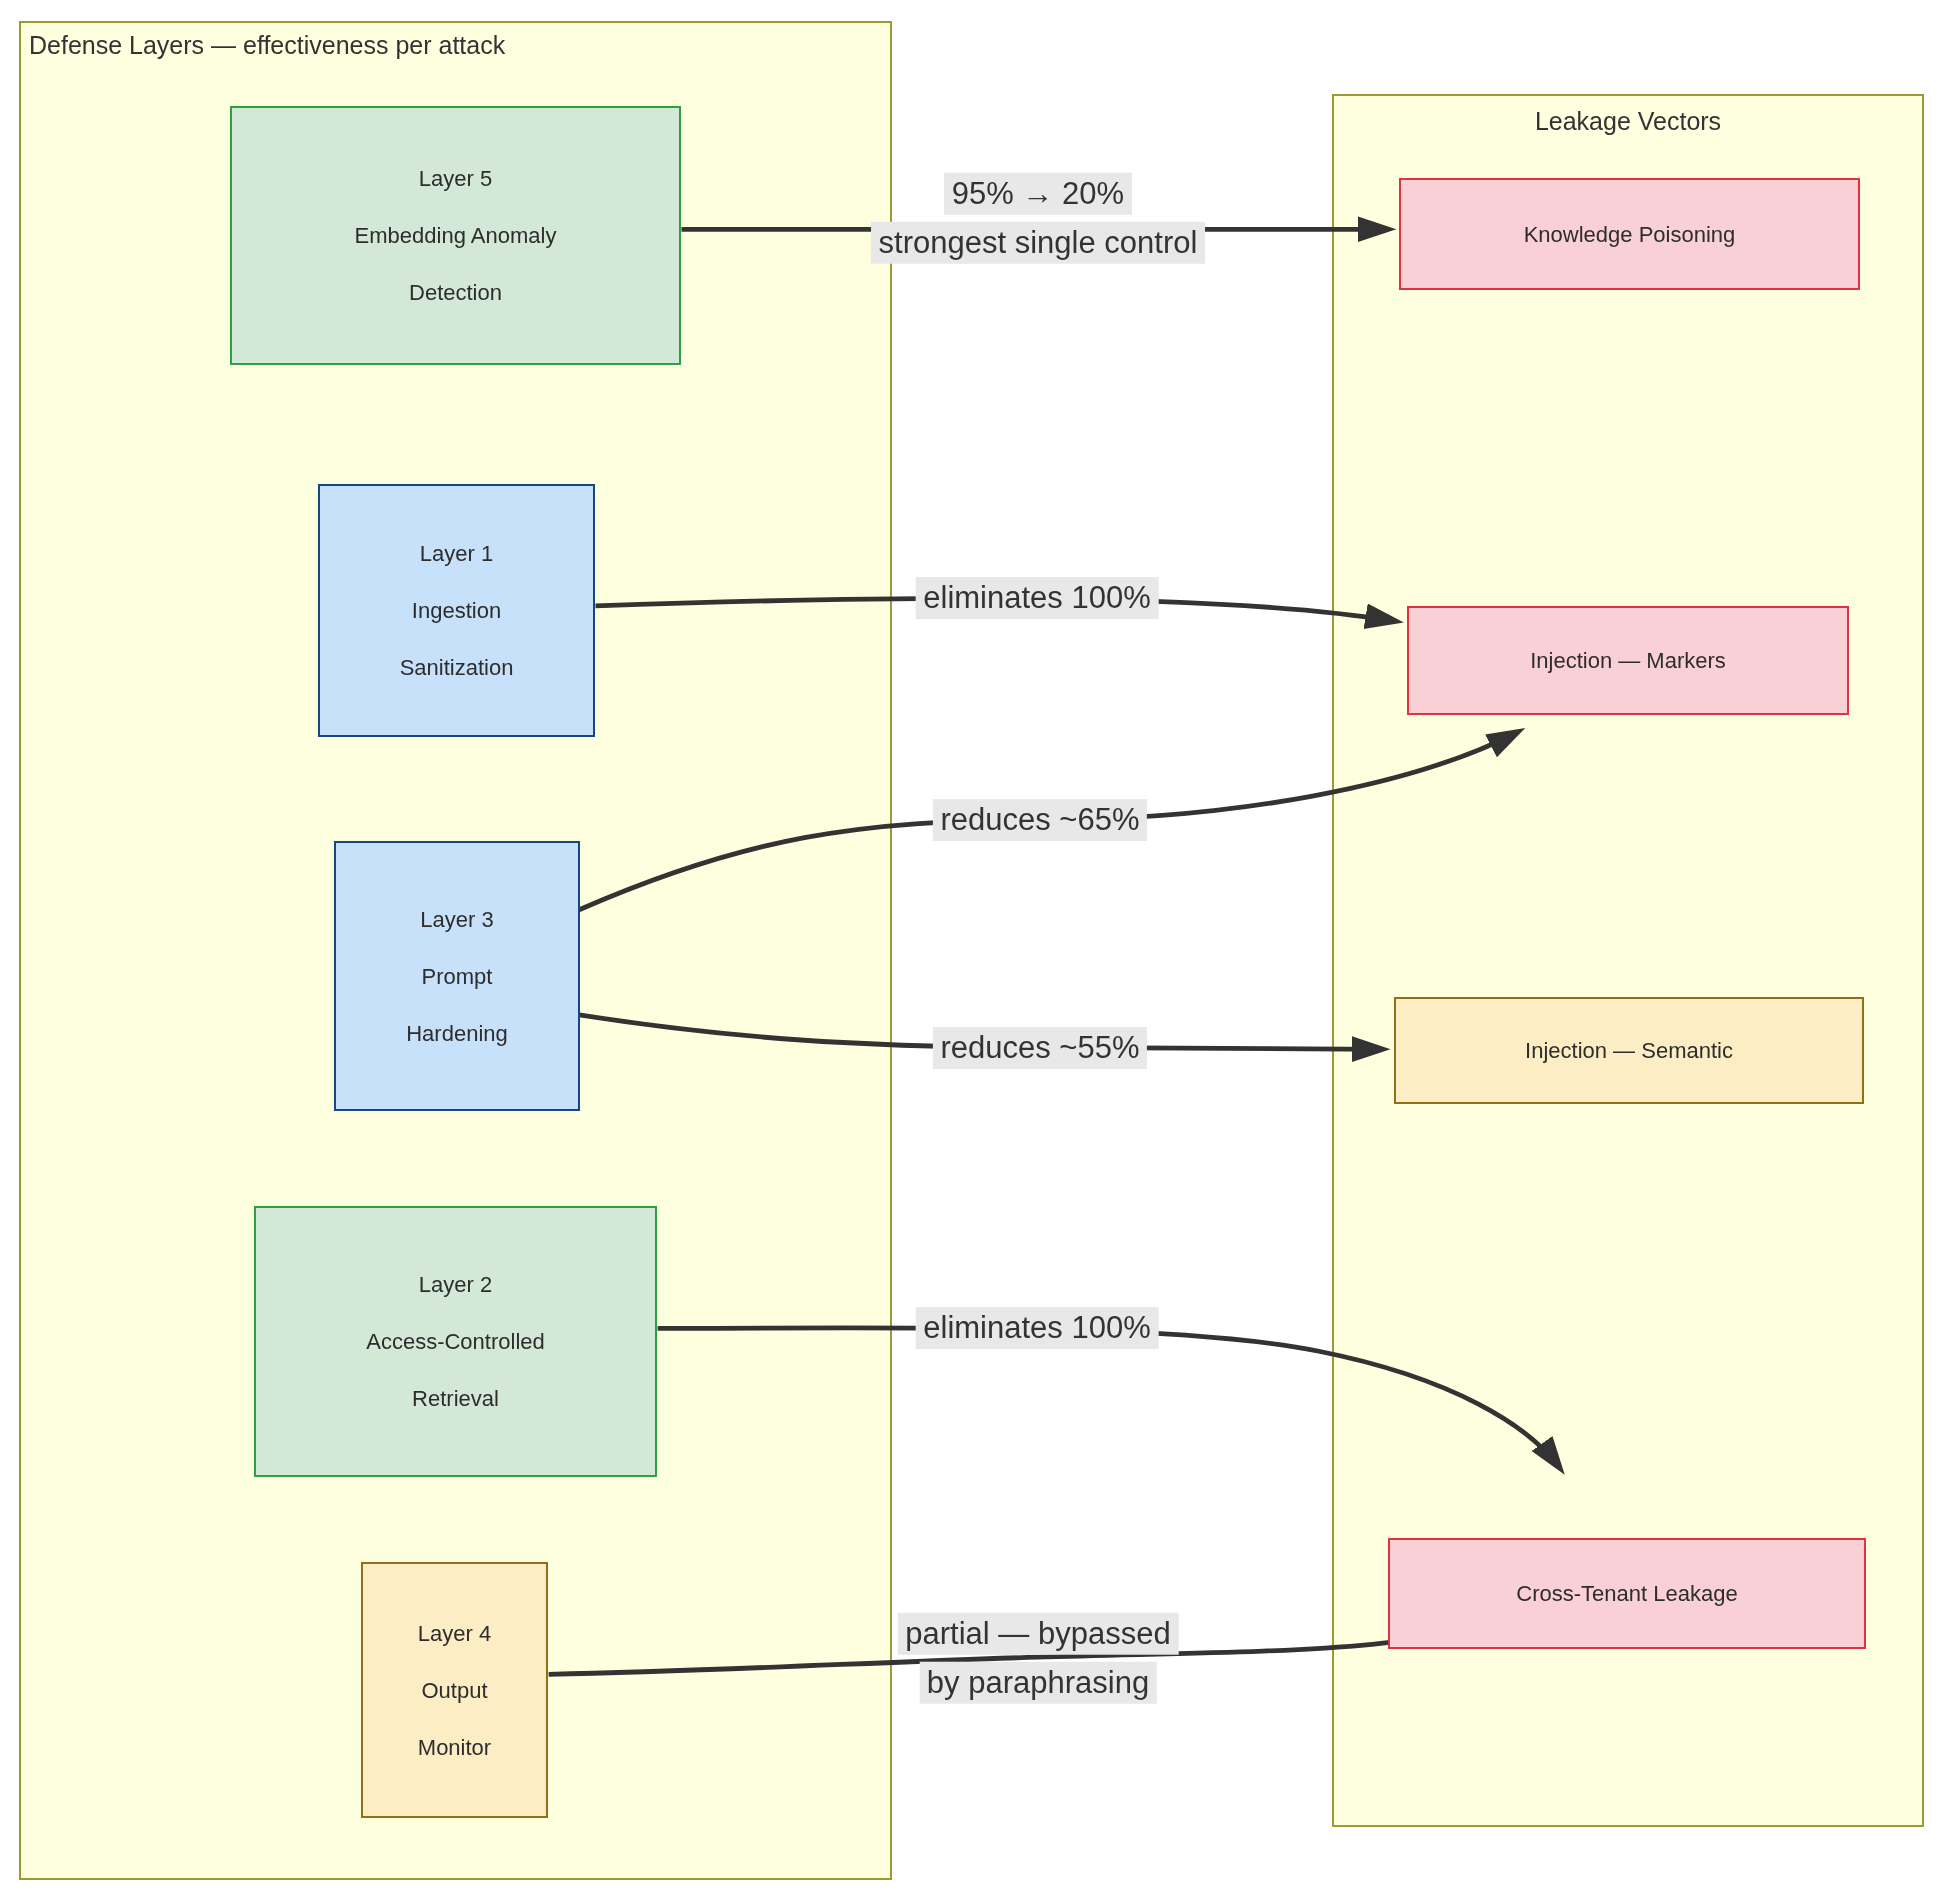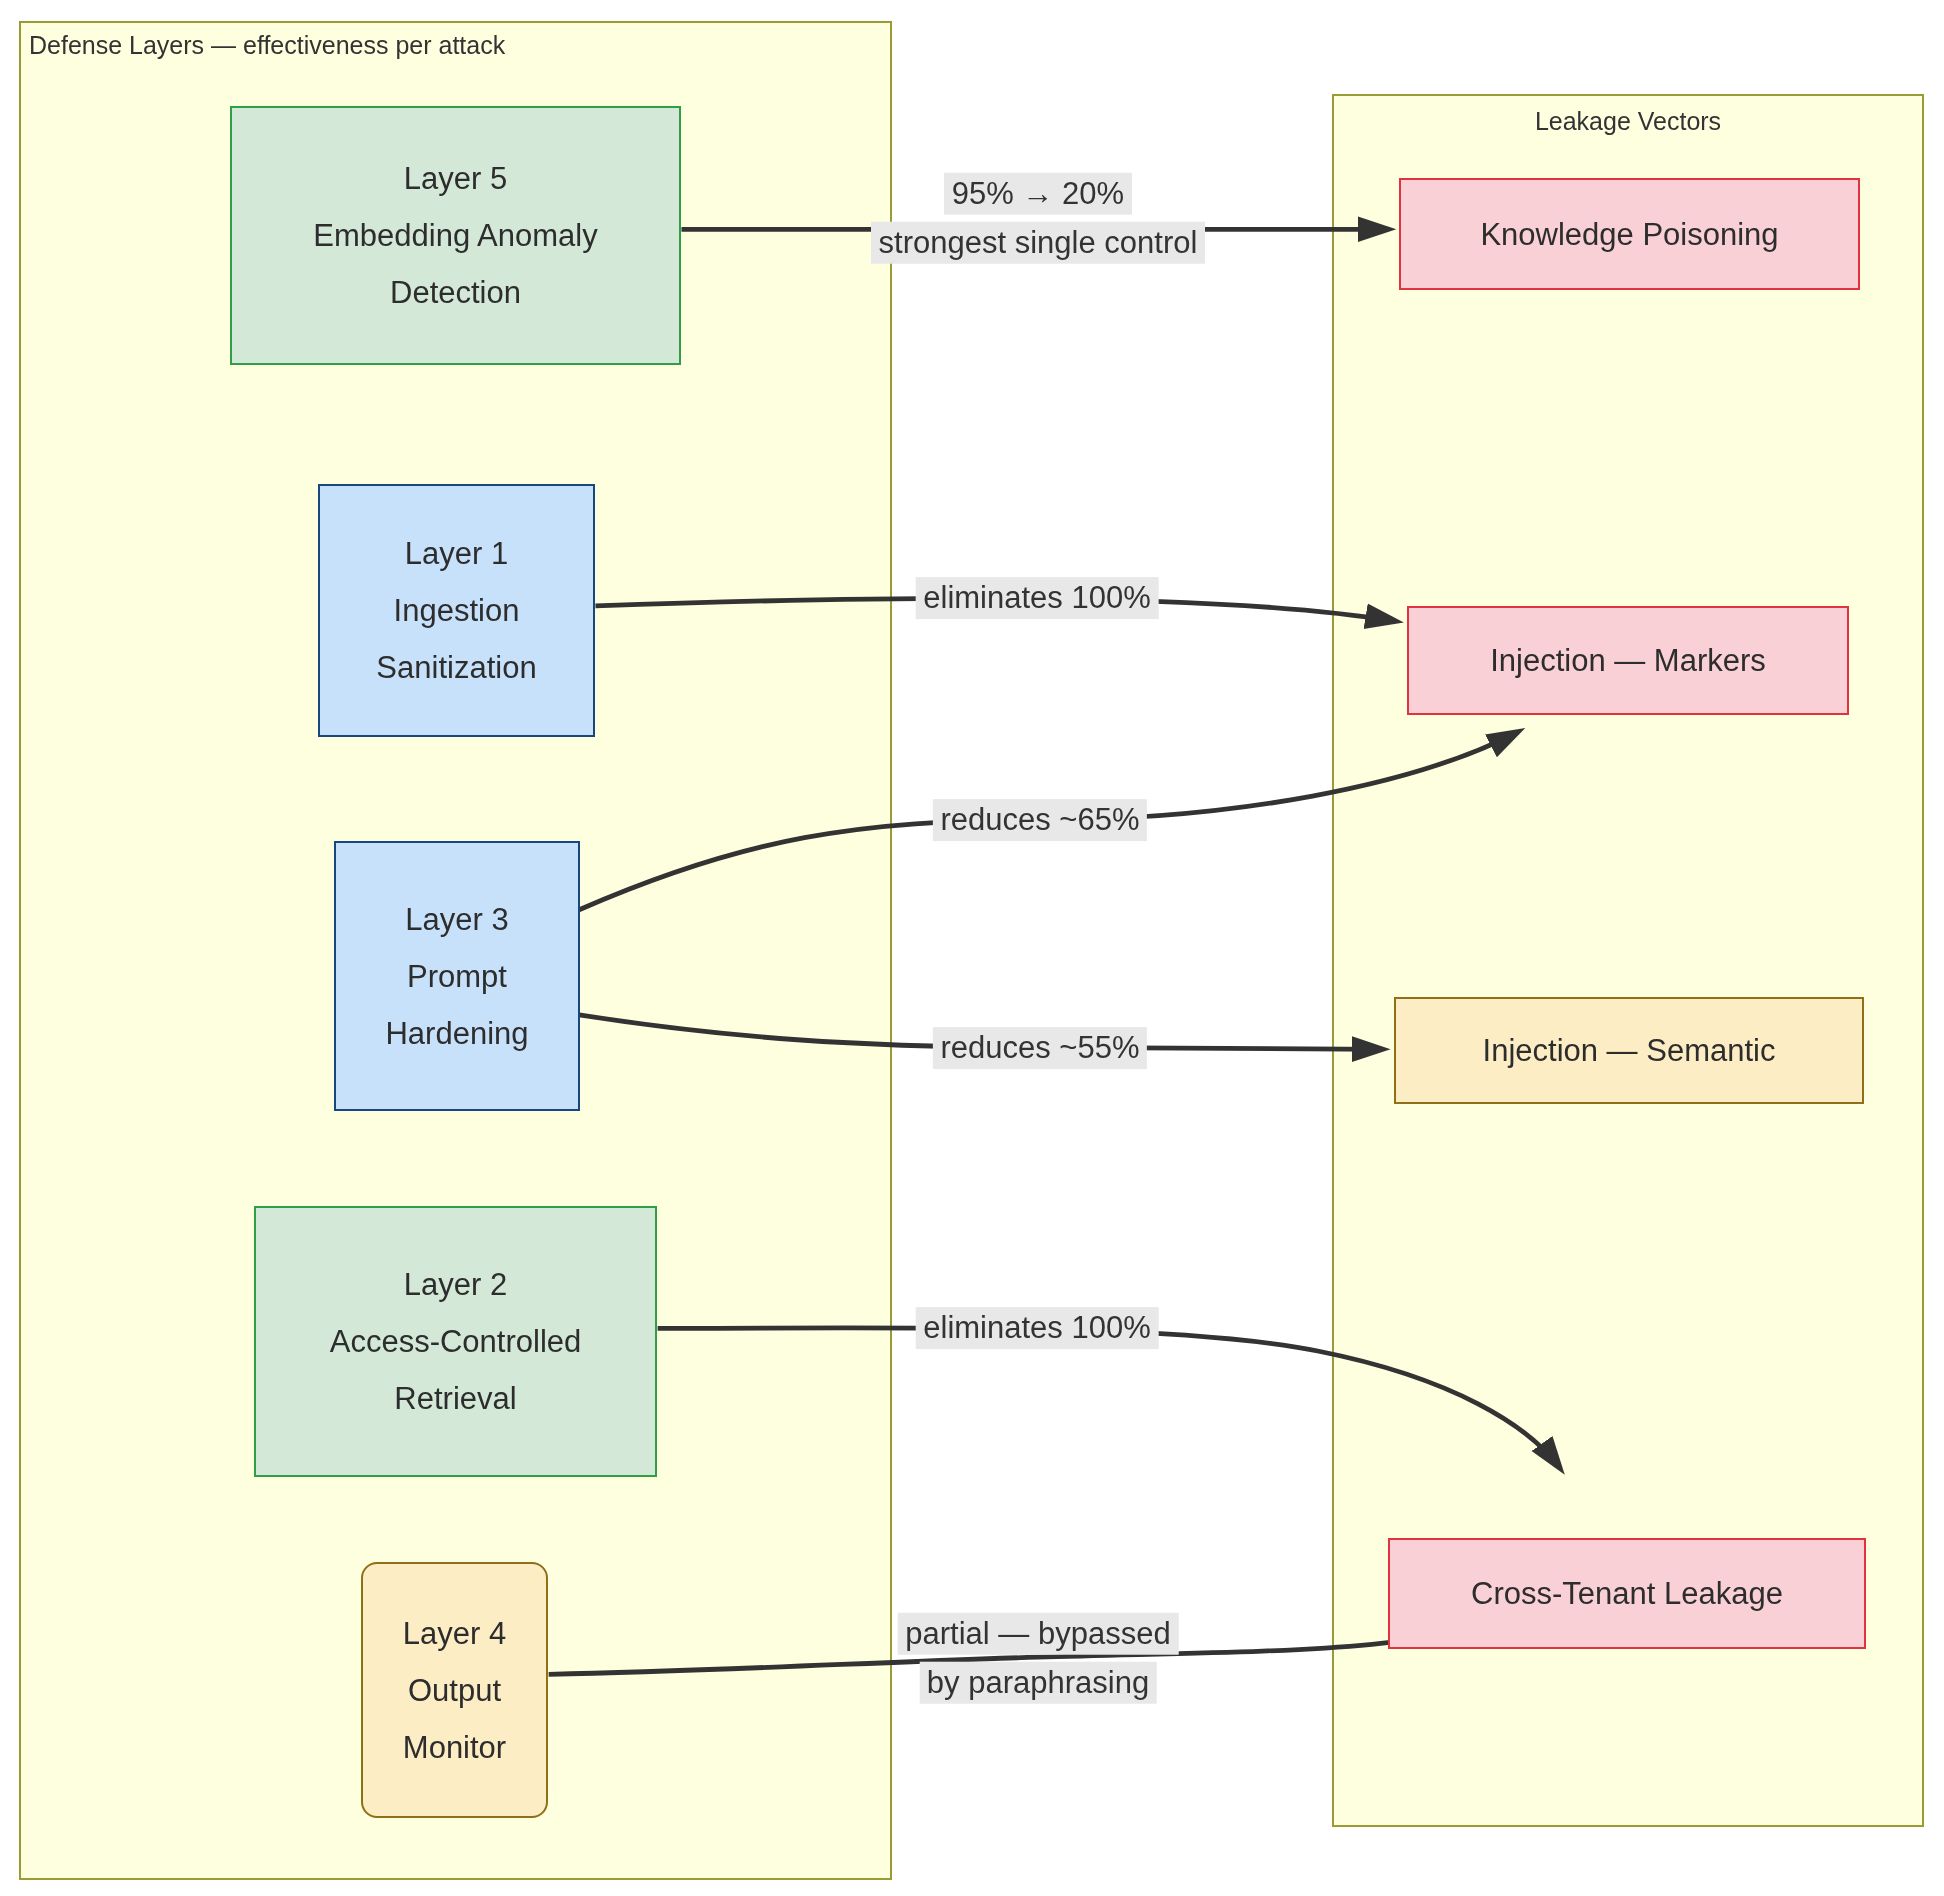--- a/index.html
+++ b/index.html
@@ -35,34 +35,34 @@
   .edge{stroke:#333333;stroke-width:5;fill:none;}
   
   .node{
     position:absolute;
     box-sizing:border-box;
     display:flex;
     flex-direction:column;
     align-items:center;
     justify-content:center;
     text-align:center;
-    font-size:31px;
+    font-size:22px;
     line-height:57px;
     z-index:3;
   }
   .node .nl{display:block;}
   .node-green{background:#d3e8d7;border:2.9px solid #2f9e44;}
   .node-blue{background:#c8e1fb;border:2.9px solid #17477c;}
   .node-pink{background:#f8d0d6;border:2.9px solid #e0333f;}
   .node-gold{background:#fcedc4;border:2.9px solid #8f7019;}
   #node-layer5{left:230px;top:106px;width:451px;height:259px;}
   #node-layer1{left:318px;top:484px;width:277px;height:253px;}
   #node-layer3{left:334px;top:841px;width:246px;height:270px;}
   #node-layer2{left:254px;top:1206px;width:403px;height:271px;}
-  #node-layer4{left:361px;top:1562px;width:187px;height:256px;border-radius:16px;}
+  #node-layer4{left:361px;top:1562px;width:187px;height:256px;}
   #node-kp{left:1399px;top:178px;width:461px;height:112px;}
   #node-markers{left:1407px;top:606px;width:442px;height:109px;}
   #node-semantic{left:1394px;top:997px;width:470px;height:107px;}
   #node-cross{left:1388px;top:1538px;width:478px;height:111px;}
   
   .edge-label{
     position:absolute;
     transform:translate(-50%,-50%);
     display:flex;
     flex-direction:column;

